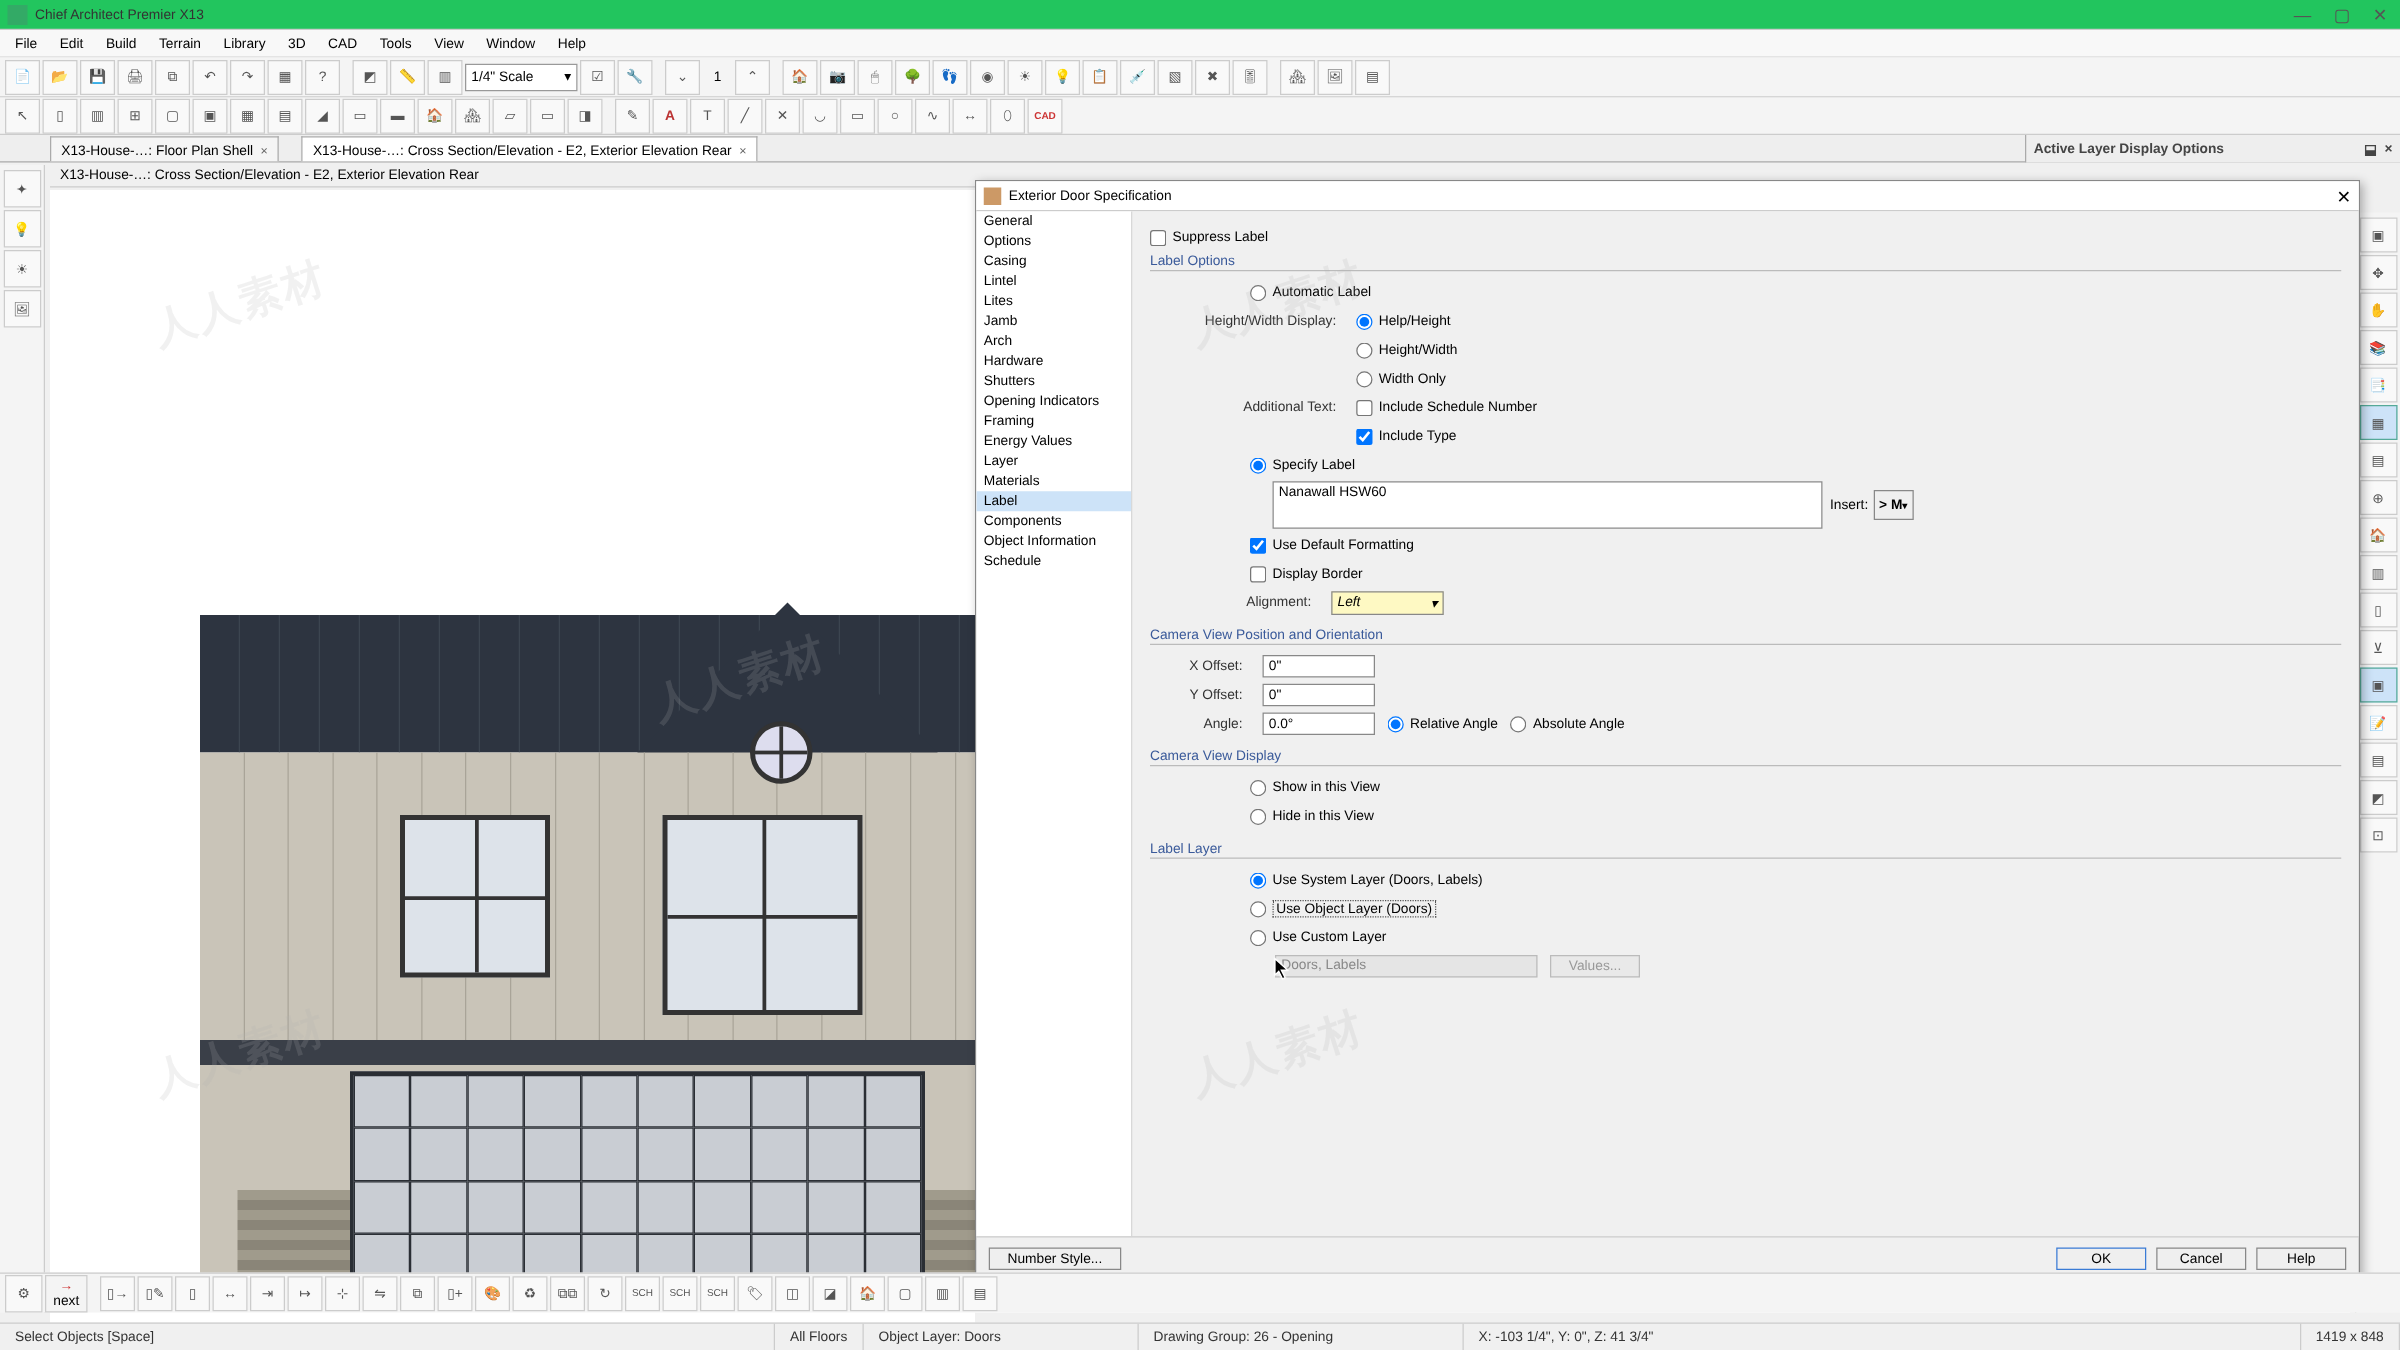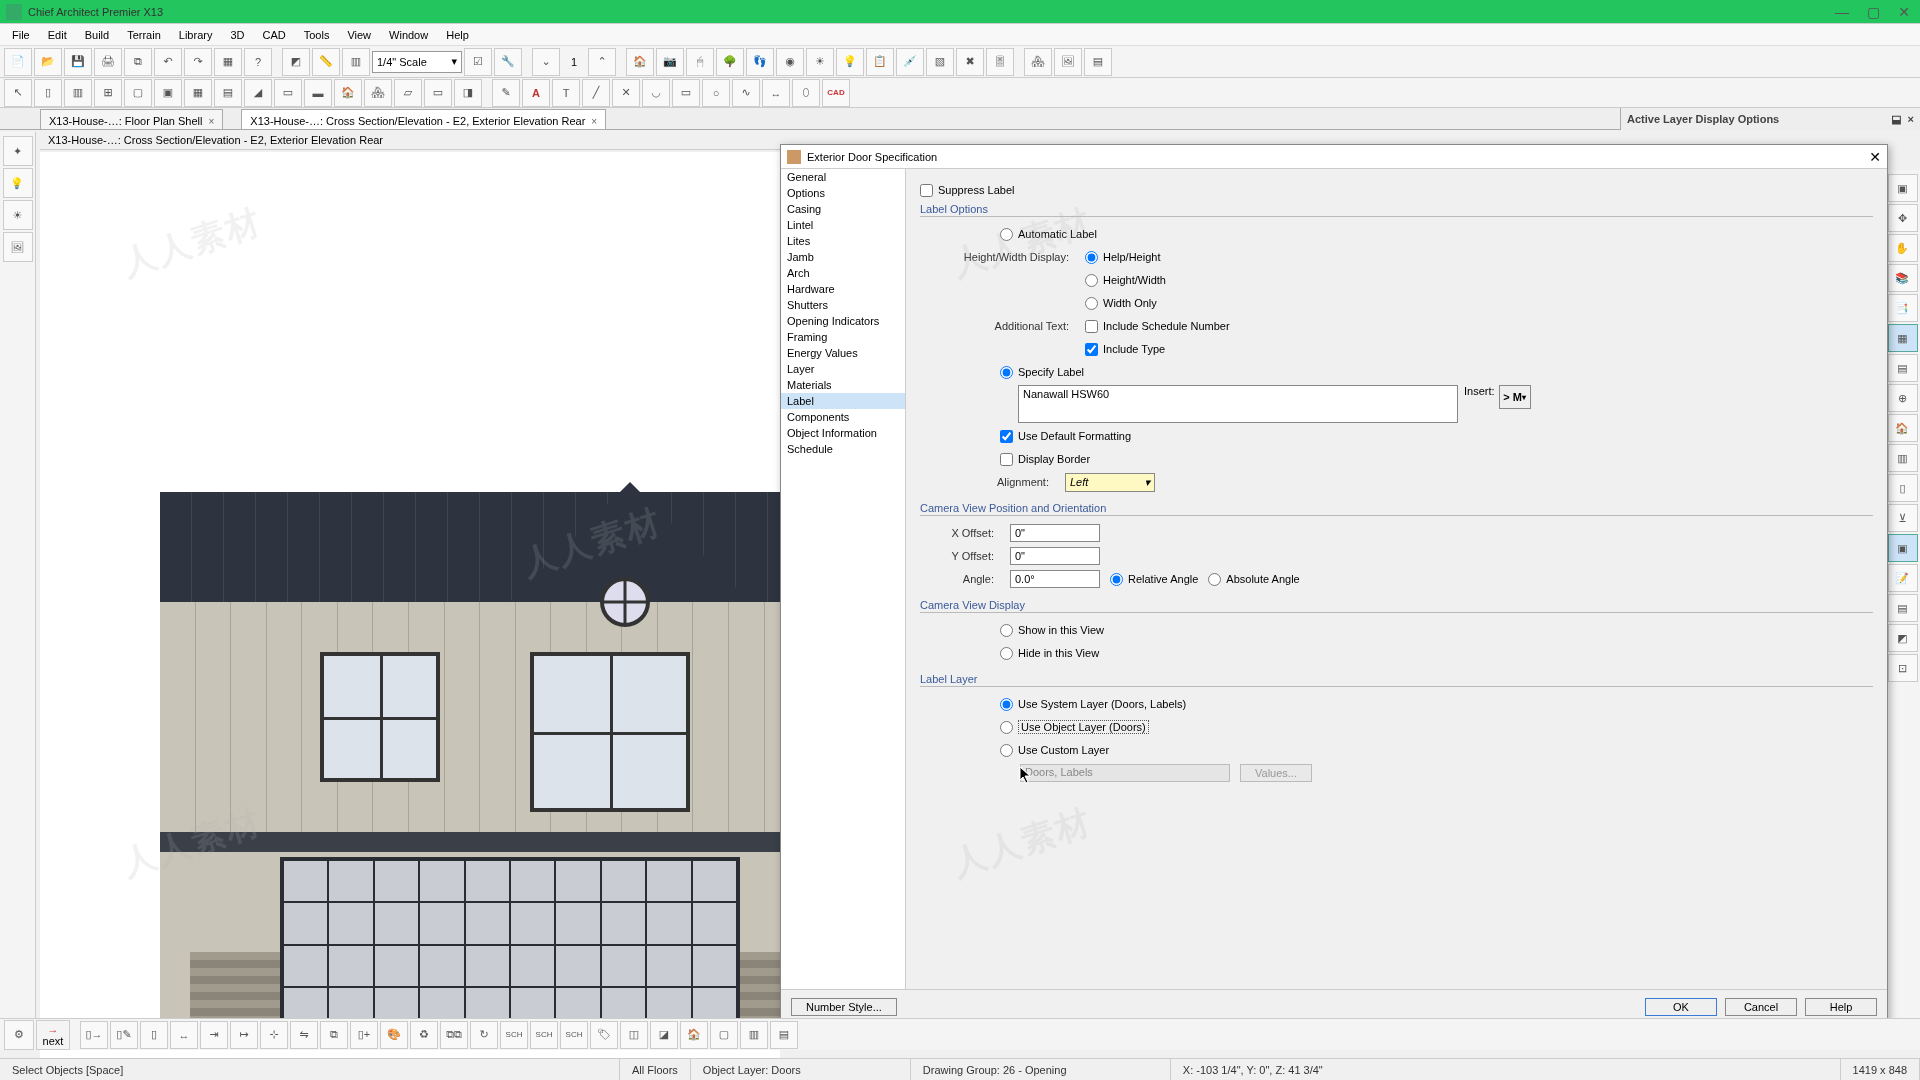--- a/index.html
+++ b/index.html
@@ -467,21 +467,21 @@
           </div>
         <div class="row">
             <div class="field-label"></div>
             <input type="checkbox" checked="" style="">
             <label>Include Type</label>
           </div>
         <div class="row indent">
             <input type="radio" name="lbl" checked="" style="">
             <label>Specify Label</label>
           </div>
-        <div class="row" style="align-items:flex-start">
+        <div class="row" style="align-items:center">
           <div class="specify-box">Nanawall HSW60</div>
           <span class="insert-lbl">Insert:</span>
           <div class="insert-btn">
               <span>&gt; M</span>
               <span style="font-size:8px">▾</span>
             </div>
         </div>
         <div class="row indent">
             <input type="checkbox" checked="" style="">
             <label>Use Default Formatting</label>

